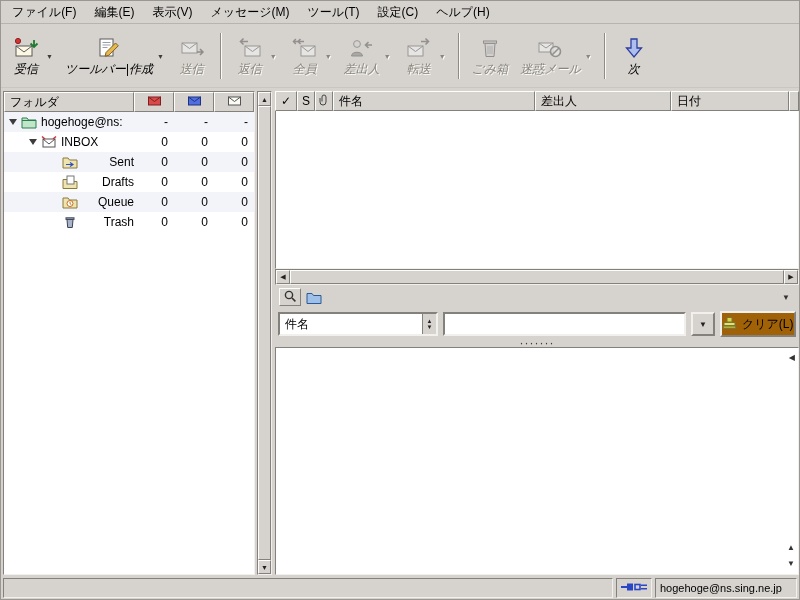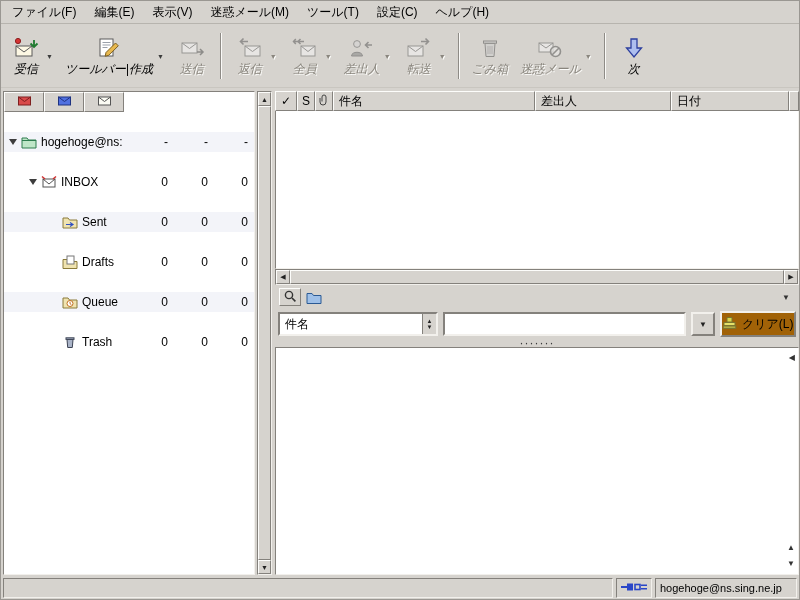--- a/index.html
+++ b/index.html
@@ -30,28 +30,28 @@
   .tsep { width:0; height:46px; border-left:1px solid #8e8b86; border-right:1px solid #fbfaf8; margin:0 6px; flex:none; }
 
   
   #folder-pane { position:absolute; left:2px; top:90px; width:252px; height:484px;
     background:#fff; display:flex; flex-direction:column; border:1px solid; border-color:#84817c #f2f0ec #f2f0ec #84817c; }
   .fp-header { display:flex; height:20px; flex:none; }
   .hcell { background:#d6d3ce; border:1px solid; border-color:#fdfdfb #84817c #84817c #fdfdfb;
     display:flex; align-items:center; padding:0 5px; overflow:hidden; white-space:nowrap; cursor:default; }
   .hcell.grow { flex:1; }
   .hcell.icon-cell { justify-content:center; width:40px; flex:none; padding:0; }
-  .frow { display:flex; height:20px; align-items:center; flex:none; cursor:default;margin-top:20px; }
+  .frow { display:flex; height:20px; align-items:center; flex:none; cursor:default; }
   .frow.alt { background:#f3f4f9; }
   .fr-tree { flex:1; display:flex; align-items:center; gap:4px; overflow:hidden; white-space:nowrap; }
   .exp { width:0; height:0; border-left:4px solid transparent; border-right:4px solid transparent;
     border-top:6px solid #3d3d3d; flex:none; }
   .ficon { display:flex; flex:none; }
   .fnum { width:40px; flex:none; text-align:right; padding-right:6px; }
-  .ind0 { padding-left:5px; } .ind1 { padding-left:25px; } .ind2 { padding-left:58px; }
+  .ind0 { padding-left:5px; } .ind1 { padding-left:25px; } .ind2 { padding-left:58px;justify-content:space-between; }
 
   
   #folder-scrollbar { position:absolute; left:256px; top:90px; width:15px; height:484px;
     background:#c6c3bd; border:1px solid; border-color:#84817c #f2f0ec #f2f0ec #84817c;
     display:flex; flex-direction:column; }
   .sb-step { height:14px; flex:none; background:#d6d3ce; border:1px solid;
     border-color:#fdfdfb #84817c #84817c #fdfdfb; font-size:7px;
     display:flex; align-items:center; justify-content:center; color:#222; cursor:default; }
   .sb-thumb { flex:1; background:#d6d3ce; border:1px solid; border-color:#fdfdfb #84817c #84817c #fdfdfb; }
 
@@ -119,21 +119,21 @@
 </style>
 </head>
 <body>
 
 <div id="window">
 
   <div id="menubar">
     <span class="menu-item">ファイル(F)</span>
     <span class="menu-item">編集(E)</span>
     <span class="menu-item">表示(V)</span>
-    <span class="menu-item">迷惑メール(M)</span>
+    <span class="menu-item">メッセージ(M)</span>
     <span class="menu-item">ツール(T)</span>
     <span class="menu-item">設定(C)</span>
     <span class="menu-item">ヘルプ(H)</span>
   </div>
 
   <div id="toolbar">
 
     <div class="tbtn">
       <div class="tmain">
         <span class="ticon">
@@ -274,20 +274,23 @@
               <path d="M10 2 h6 v9 h4.5 L13 20 L5.5 11 H10 z" fill="#aebfef" stroke="#2d3f9e" stroke-width="1.3"></path>
             </svg>
         </span>
         <span class="tlabel">次</span>
       </div>
     </div>
   </div>
 
   <div id="folder-pane">
     <div class="fp-header">
+      <div class="hcell grow">
+        <span>フォルダ</span>
+      </div>
       <div class="hcell icon-cell">
         <span><svg width="13" height="10" viewBox="0 0 13 10">
               <rect x="0.5" y="1" width="12" height="8" fill="#d94b4b" stroke="#7e1f1f"></rect>
               <path d="M0.5 1 l6 4.5 6-4.5" fill="none" stroke="#7e1f1f"></path>
             </svg></span>
       </div>
       <div class="hcell icon-cell">
         <span><svg width="13" height="10" viewBox="0 0 13 10">
               <rect x="0.5" y="1" width="12" height="8" fill="#5070e0" stroke="#1e3280"></rect>
               <path d="M0.5 1 l6 4.5 6-4.5" fill="none" stroke="#1e3280"></path>

